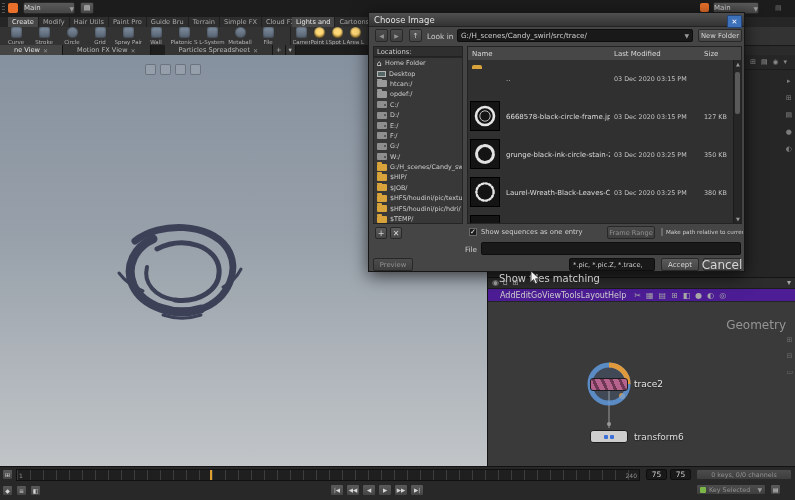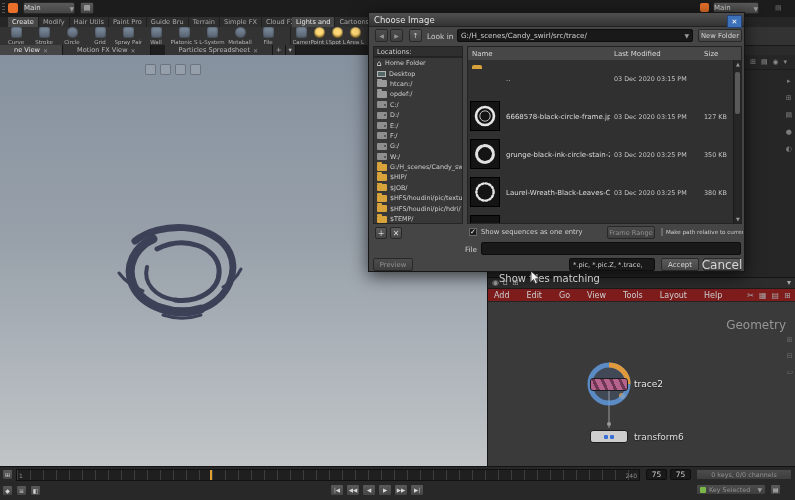--- a/index.html
+++ b/index.html
@@ -30,21 +30,21 @@
     background:#343434;border-right:1px solid #151515;white-space:nowrap;}
   .ptab .x{color:#8f8f8f;font-size:6px;}
   
   .viewport{left:0;top:55px;width:487px;height:411px;background:linear-gradient(180deg,#86919f 0%,#98a1aa 45%,#c1c5c8 100%);}
   .vpic{width:9px;height:9px;border:1px solid rgba(30,35,45,.35);background:rgba(255,255,255,.12);border-radius:2px;}
   
   .rptop{left:487px;top:55px;width:308px;height:222px;background:#262626;border-left:1px solid #141414;box-sizing:border-box;}
   .network{left:487px;top:277px;width:308px;height:189px;background:#3a3a3a;border-left:1px solid #141414;
     border-top:1px solid #141414;box-sizing:border-box;overflow:hidden;}
   .nethead{left:0;top:0;width:100%;height:11px;background:#2c2c2c;border-bottom:1px solid #1c1c1c;display:flex;align-items:center;gap:4px;padding:0 4px;box-sizing:border-box;}
-  .netmenu{left:0;top:11px;width:100%;height:13px;background:#7f1d1d;border-bottom:1px solid #242424;display:flex;align-items:center;gap:17px;padding:0 6px;box-sizing:border-box;font-size:8px;color:#cfcfcf;}
+  .netmenu{left:0;top:11px;width:100%;height:13px;background:#4c1d95;border-bottom:1px solid #242424;display:flex;align-items:center;gap:0;padding:0 12px;box-sizing:border-box;font-size:8px;color:#cfcfcf;}
   .netmenu .mi{cursor:default;}
   .nicon{color:#a8a8a8;font-size:8px;line-height:8px;}
   .canvas{left:0;top:24px;width:308px;height:165px;}
   .nodebody{position:absolute;width:38px;height:13px;border-radius:3px;border:1px solid #1d1d1d;box-sizing:border-box;}
   .nlabel{position:absolute;font-size:9px;color:#e6e6e6;text-shadow:0 1px 1px #222;}
   
   .playbar{left:0;top:466px;width:795px;height:34px;background:#282828;border-top:1px solid #131313;}
   .ruler{position:absolute;left:16px;top:2px;width:624px;height:12px;background:#1f1f1f;border:1px solid #111;
     background-image:repeating-linear-gradient(90deg,#3d3d3d 0 1px,transparent 1px 13px);box-sizing:border-box;}
   .sqbtn{width:11px;height:11px;font-size:6px;}

